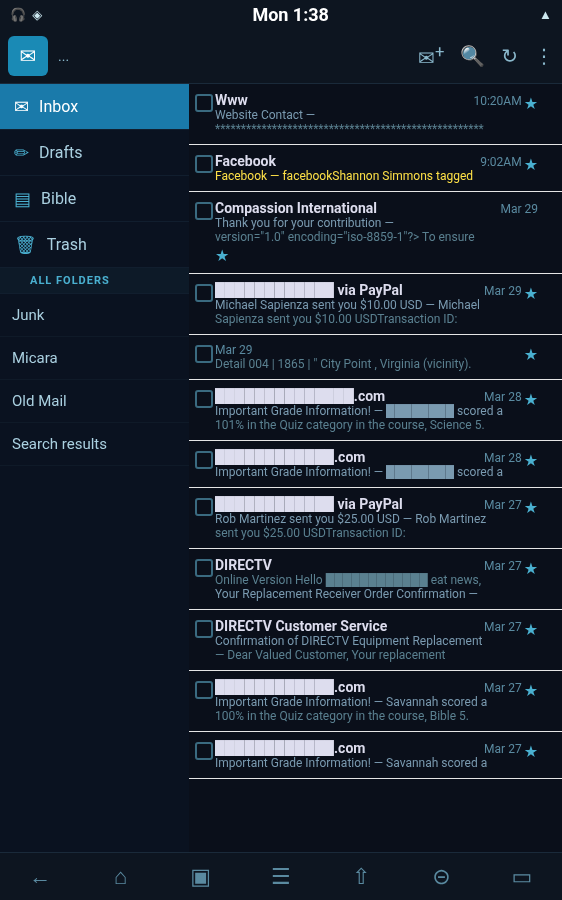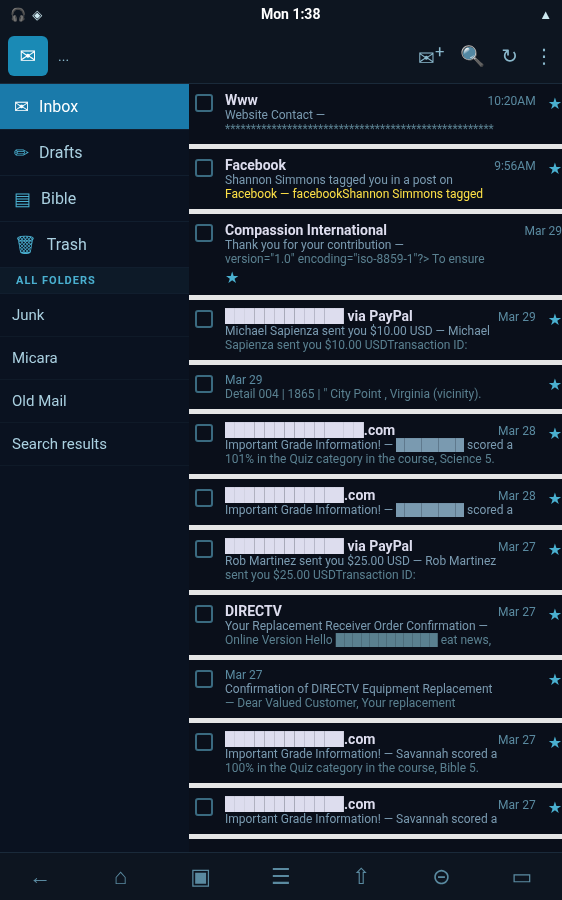--- a/index.html
+++ b/index.html
@@ -18,21 +18,21 @@
       height: 28px;
       background: #0d1520;
       display: flex;
       align-items: center;
       justify-content: space-between;
       padding: 0 10px;
       font-size: 13px;
       color: #cce8f0;
     }
     #status-bar .left-icons { display: flex; gap: 6px; align-items: center; }
-    #status-bar .center-time { font-size: 14px; font-weight: bold; color: #fff; }
+    #status-bar .center-time { font-size: 18px; font-weight: bold; color: #fff; }
     #status-bar .right-icons { display: flex; gap: 6px; align-items: center; }
 
     
     #header {
       height: 56px;
       background: #0d1520;
       display: flex;
       align-items: center;
       padding: 0 8px;
       gap: 10px;
@@ -93,21 +93,21 @@
     }
     .sidebar-item .folder-icon {
       font-size: 18px;
       color: #4ab0d0;
       flex-shrink: 0;
     }
     .sidebar-item.active .folder-icon { color: #fff; }
 
     .sidebar-section-header {
       background: #0d1a28;
-      padding: 6px 16px;
+      padding: 6px 30px;
       font-size: 11px;
       color: #4ab0d0;
       letter-spacing: 1px;
       font-weight: bold;
       border-bottom: 1px solid #111e2e;
     }
     .sidebar-subfolder {
       display: flex;
       align-items: flex-end;
       padding: 12px 14px 12px 12px;
@@ -120,24 +120,24 @@
     
     #email-list {
       flex: 1;
       background: #0a0f1a;
       overflow-y: auto;
       overflow-x: hidden;
     }
     .email-item {
       display: flex;
       align-items: flex-start;
-      padding: 8px 0 8px 6px;
-      border-bottom: 5px solid #e5e5e5;
+      padding: 8px 24px 8px 6px;
+      border-bottom: 1px solid #e5e5e5;
       cursor: pointer;
-      gap: 12px;
+      gap: 2px;
     }
     .email-checkbox {
       width: 18px; height: 18px;
       border: 2px solid #3a6a80;
       border-radius: 3px;
       flex-shrink: 0;
       margin-top: 2px;
       background: transparent;
     }
     .email-content {
@@ -277,23 +277,22 @@
       <div class="email-subject-preview">Website Contact —</div>
       <div class="email-subject-preview" style="color:#5a8090;">****************************************************</div>
     </div>
     <div class="email-star" style="color:#4ab0d0;">★</div>
   </div>
       <div class="email-item">
     <div class="email-checkbox"></div>
     <div class="email-content">
       <div class="email-header-row">
         <span class="email-sender">Facebook</span>
-        <span class="email-time">9:56AM</span>
-      </div>
-      <div class="email-subject-preview">Shannon Simmons tagged you in a post on</div>
+        <span class="email-time">9:02AM</span>
+      </div>
       <div class="email-subject-preview" style="color:#fde047;">Facebook — facebookShannon Simmons tagged</div>
     </div>
     <div class="email-star" style="color:#4ab0d0;">★</div>
   </div>
       <div class="email-item">
     <div class="email-checkbox"></div>
     <div class="email-content">
       <div class="email-header-row">
         <span class="email-sender">Compassion International</span>
         <span class="email-time">Mar 29</span>
@@ -361,29 +360,30 @@
     </div>
     <div class="email-star" style="color:#4ab0d0;">★</div>
   </div>
       <div class="email-item">
     <div class="email-checkbox"></div>
     <div class="email-content">
       <div class="email-header-row">
         <span class="email-sender">DIRECTV</span>
         <span class="email-time">Mar 27</span>
       </div>
+      <div class="email-subject-preview" style="color:#5a8090;">Online Version Hello ████████████ eat news,</div>
       <div class="email-subject-preview">Your Replacement Receiver Order Confirmation —</div>
-      <div class="email-subject-preview" style="color:#5a8090;">Online Version Hello ████████████ eat news,</div>
-    </div>
-    <div class="email-star" style="color:#4ab0d0;">★</div>
-  </div>
-      <div class="email-item">
-    <div class="email-checkbox"></div>
-    <div class="email-content">
-      <div class="email-header-row">
+    </div>
+    <div class="email-star" style="color:#4ab0d0;">★</div>
+  </div>
+      <div class="email-item">
+    <div class="email-checkbox"></div>
+    <div class="email-content">
+      <div class="email-header-row">
+        <span class="email-sender">DIRECTV Customer Service</span>
         <span class="email-time">Mar 27</span>
       </div>
       <div class="email-subject-preview">Confirmation of DIRECTV Equipment Replacement</div>
       <div class="email-subject-preview" style="color:#5a8090;">— Dear Valued Customer, Your replacement</div>
     </div>
     <div class="email-star" style="color:#4ab0d0;">★</div>
   </div>
       <div class="email-item">
     <div class="email-checkbox"></div>
     <div class="email-content">

